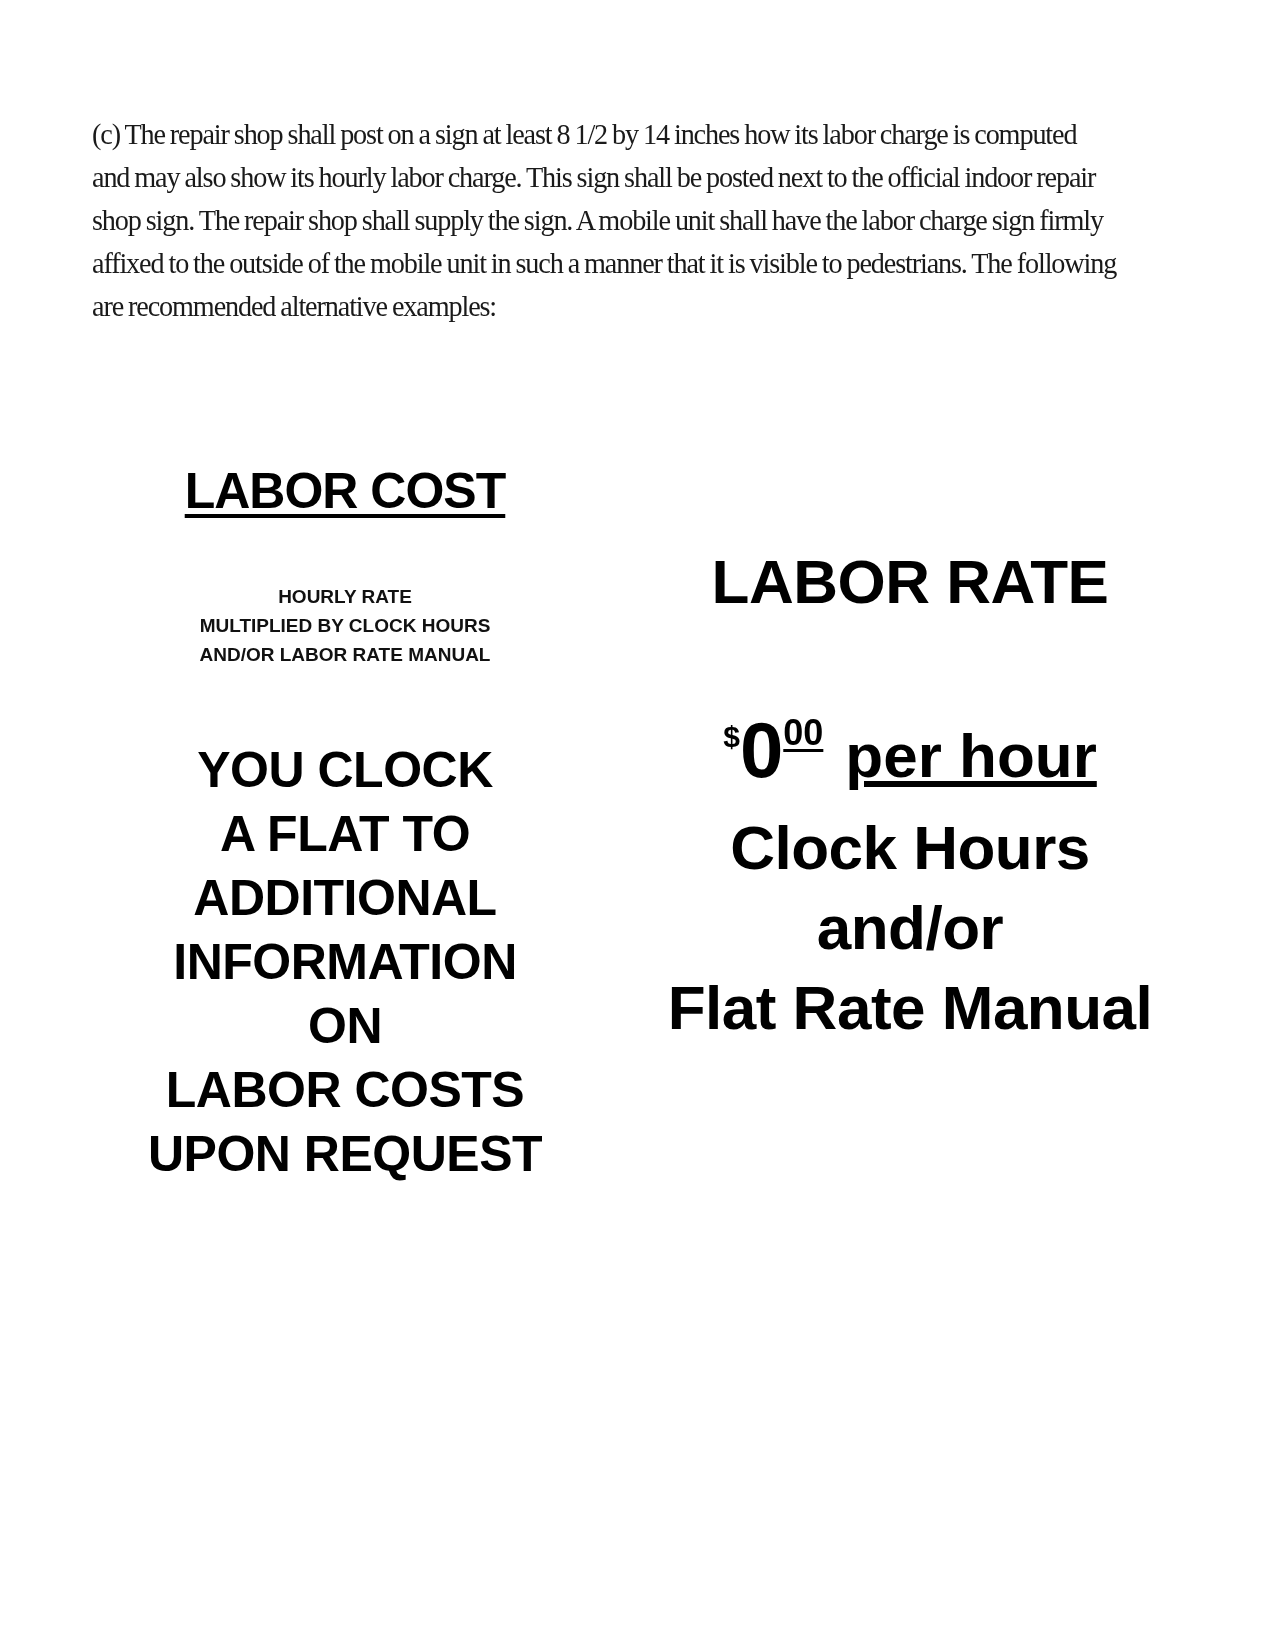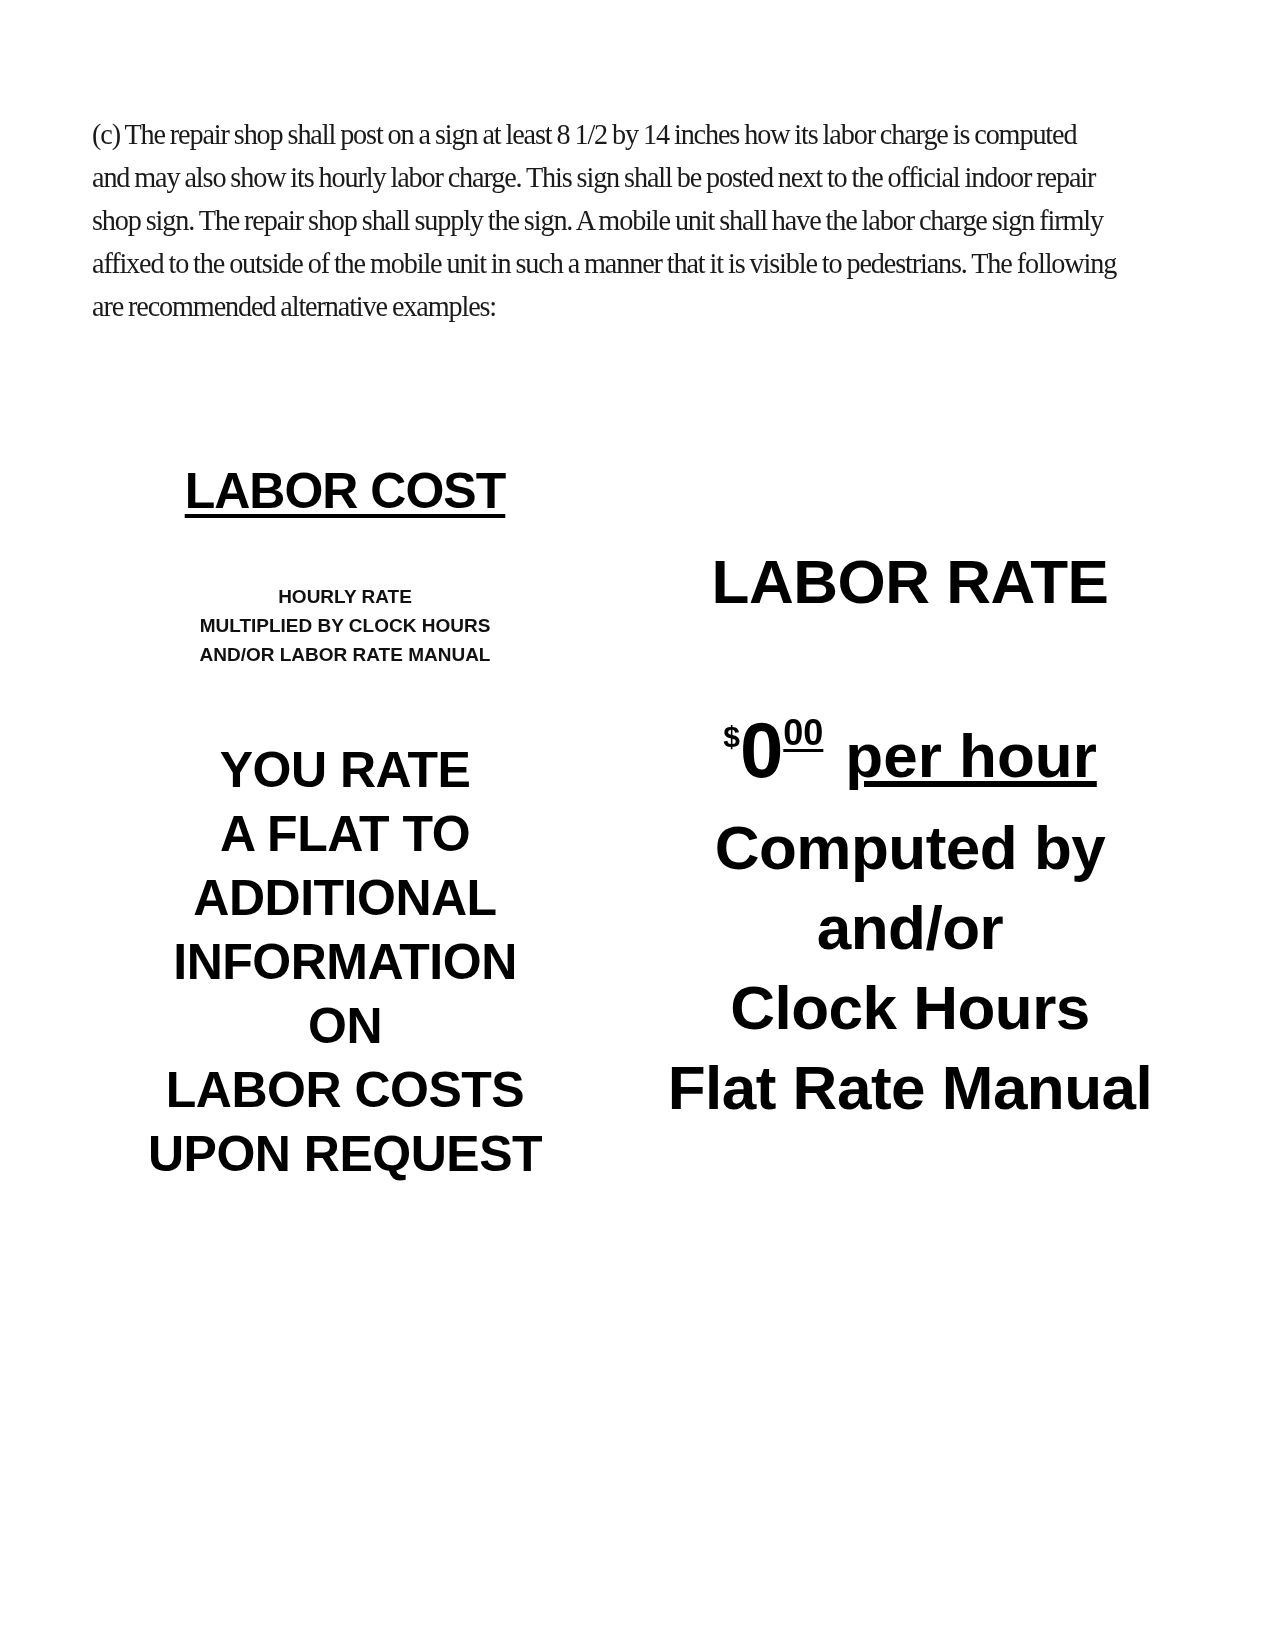--- a/index.html
+++ b/index.html
@@ -32,32 +32,31 @@
 
 <div class="sign left lc-title"><span>LABOR COST</span></div>
 
 <div class="sign left lc-small">
   <div>HOURLY RATE</div>
   <div>MULTIPLIED BY CLOCK HOURS</div>
   <div>AND/OR LABOR RATE MANUAL</div>
 </div>
 
 <div class="sign left lc-big">
-  <div>YOU RATE</div>
+  <div>YOU CLOCK</div>
   <div>A FLAT TO</div>
   <div>ADDITIONAL</div>
   <div>INFORMATION ON</div>
   <div>LABOR COSTS</div>
   <div>UPON REQUEST</div>
 </div>
 
 <div class="sign right lr-title">LABOR RATE</div>
 
 <div class="sign right lr-price">
   <span class="dollar">$</span><span class="whole">0</span><span class="cents">00</span><span class="per">per hour</span>
 </div>
 
 <div class="sign right lr-body">
-  <div>Computed by</div>
+  <div>Clock Hours</div>
   <div>and/or</div>
-  <div>Clock Hours</div>
   <div>Flat Rate Manual</div>
 </div>
 
 </body></html>

